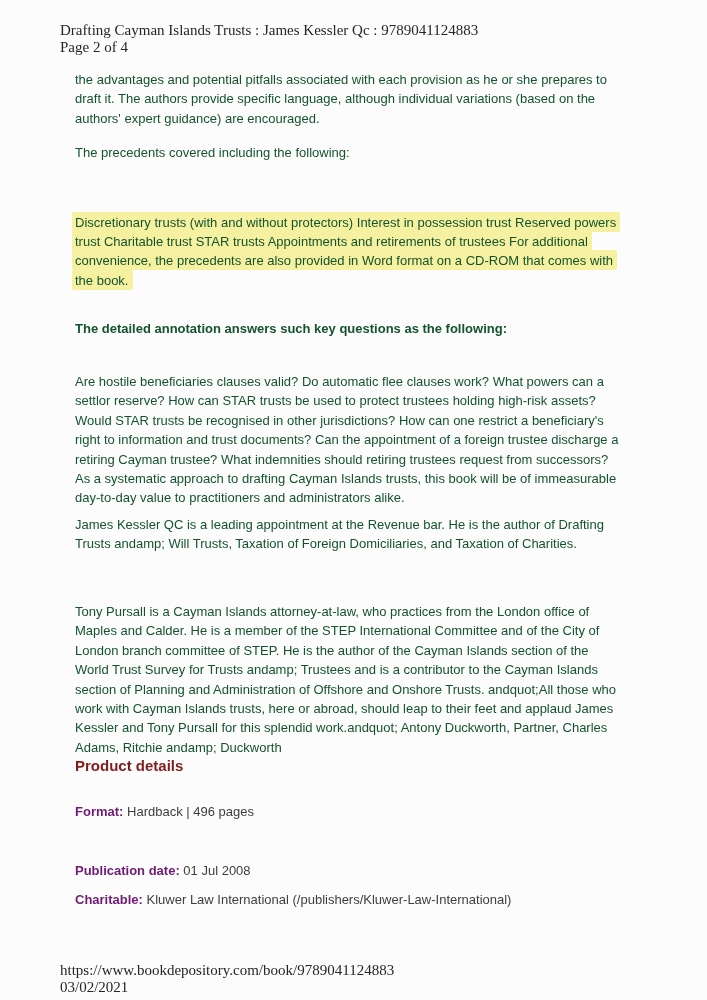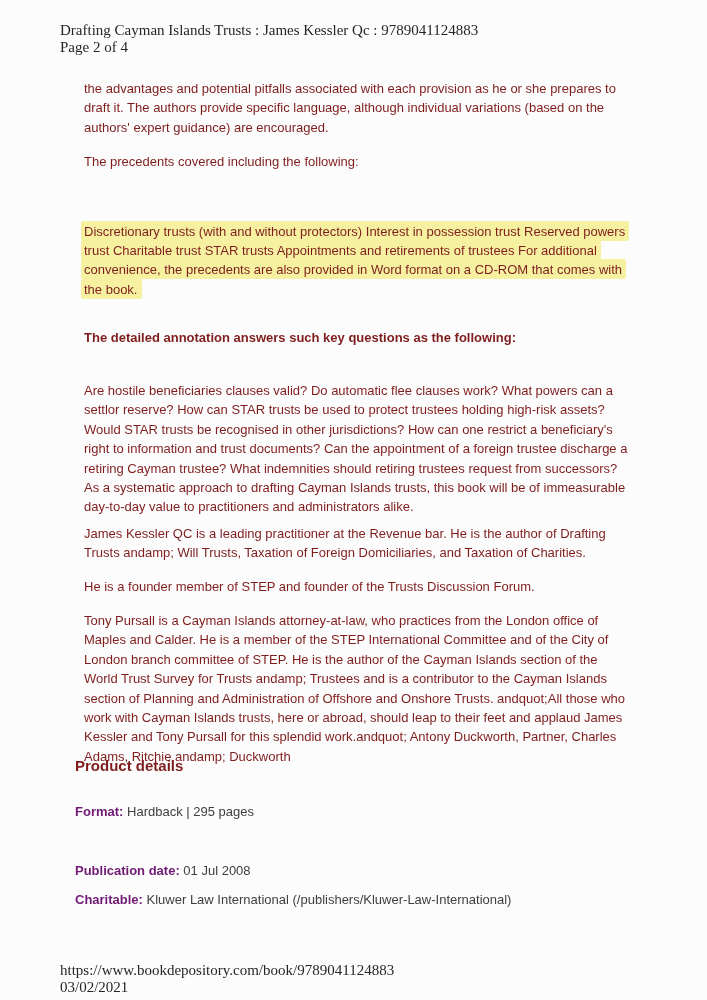--- a/index.html
+++ b/index.html
@@ -25,24 +25,24 @@
     flex-direction: column;
   }
   .chrome--header { top: 22px; }
   .chrome--footer { top: 962px; }
 
   
   .para {
     position: absolute;
     left: 75px;
     width: 550px;
-    margin: 9px;
+    margin: 0;
     font-size: 13px;
     line-height: 19.4px;
-    color: #7f1d1d;
+    color: #14532d;
   }
   .p1 { top: 70px; }
   .p2 { top: 143px; }
   .p-hl { top: 212px; }
   .p3 { top: 319px; font-weight: bold; }
   .p4 { top: 372px; }
   .p5 { top: 515px; }
   .p6 { top: 568px; }
   .p7 { top: 602px; }
 
@@ -92,31 +92,30 @@
   <p class="para p1">the advantages and potential pitfalls associated with each provision as he or she prepares to draft it. The authors provide specific language, although individual variations (based on the authors' expert guidance) are encouraged.</p>
 
   <p class="para p-hl"><span class="hl-mark">Discretionary trusts (with and without protectors) Interest in possession trust Reserved powers trust Charitable trust STAR trusts Appointments and retirements of trustees For additional convenience, the precedents are also provided in Word format on a CD-ROM that comes with the book.</span></p>
 
   <p class="para p2">The precedents covered including the following:</p>
 
   <p class="para p3">The detailed annotation answers such key questions as the following:</p>
 
   <p class="para p4">Are hostile beneficiaries clauses valid? Do automatic flee clauses work? What powers can a settlor reserve? How can STAR trusts be used to protect trustees holding high-risk assets? Would STAR trusts be recognised in other jurisdictions? How can one restrict a beneficiary's right to information and trust documents? Can the appointment of a foreign trustee discharge a retiring Cayman trustee? What indemnities should retiring trustees request from successors? As a systematic approach to drafting Cayman Islands trusts, this book will be of immeasurable day-to-day value to practitioners and administrators alike.</p>
 
-  <p class="para p5">James Kessler QC is a leading practitioner at the Revenue bar. He is the author of Drafting Trusts andamp; Will Trusts, Taxation of Foreign Domiciliaries, and Taxation of Charities.</p>
+  <p class="para p5">James Kessler QC is a leading appointment at the Revenue bar. He is the author of Drafting Trusts andamp; Will Trusts, Taxation of Foreign Domiciliaries, and Taxation of Charities.</p>
 
-  <p class="para p6">He is a founder member of STEP and founder of the Trusts Discussion Forum.</p>
 
   <p class="para p7">Tony Pursall is a Cayman Islands attorney-at-law, who practices from the London office of Maples and Calder. He is a member of the STEP International Committee and of the City of London branch committee of STEP. He is the author of the Cayman Islands section of the World Trust Survey for Trusts andamp; Trustees and is a contributor to the Cayman Islands section of Planning and Administration of Offshore and Onshore Trusts. andquot;All those who work with Cayman Islands trusts, here or abroad, should leap to their feet and applaud James Kessler and Tony Pursall for this splendid work.andquot; Antony Duckworth, Partner, Charles Adams, Ritchie andamp; Duckworth</p>
 
   <h2 class="section-heading">Product details</h2>
 
   <p class="detail-row d1">
     <span class="detail-label">Format:</span>
-    <span>Hardback | 295 pages</span>
+    <span>Hardback | 496 pages</span>
   </p>
 
 
   <p class="detail-row d3">
     <span class="detail-label">Publication date:</span>
     <span>01 Jul 2008</span>
   </p>
 
   <p class="detail-row d4">
     <span class="detail-label">Charitable:</span>

